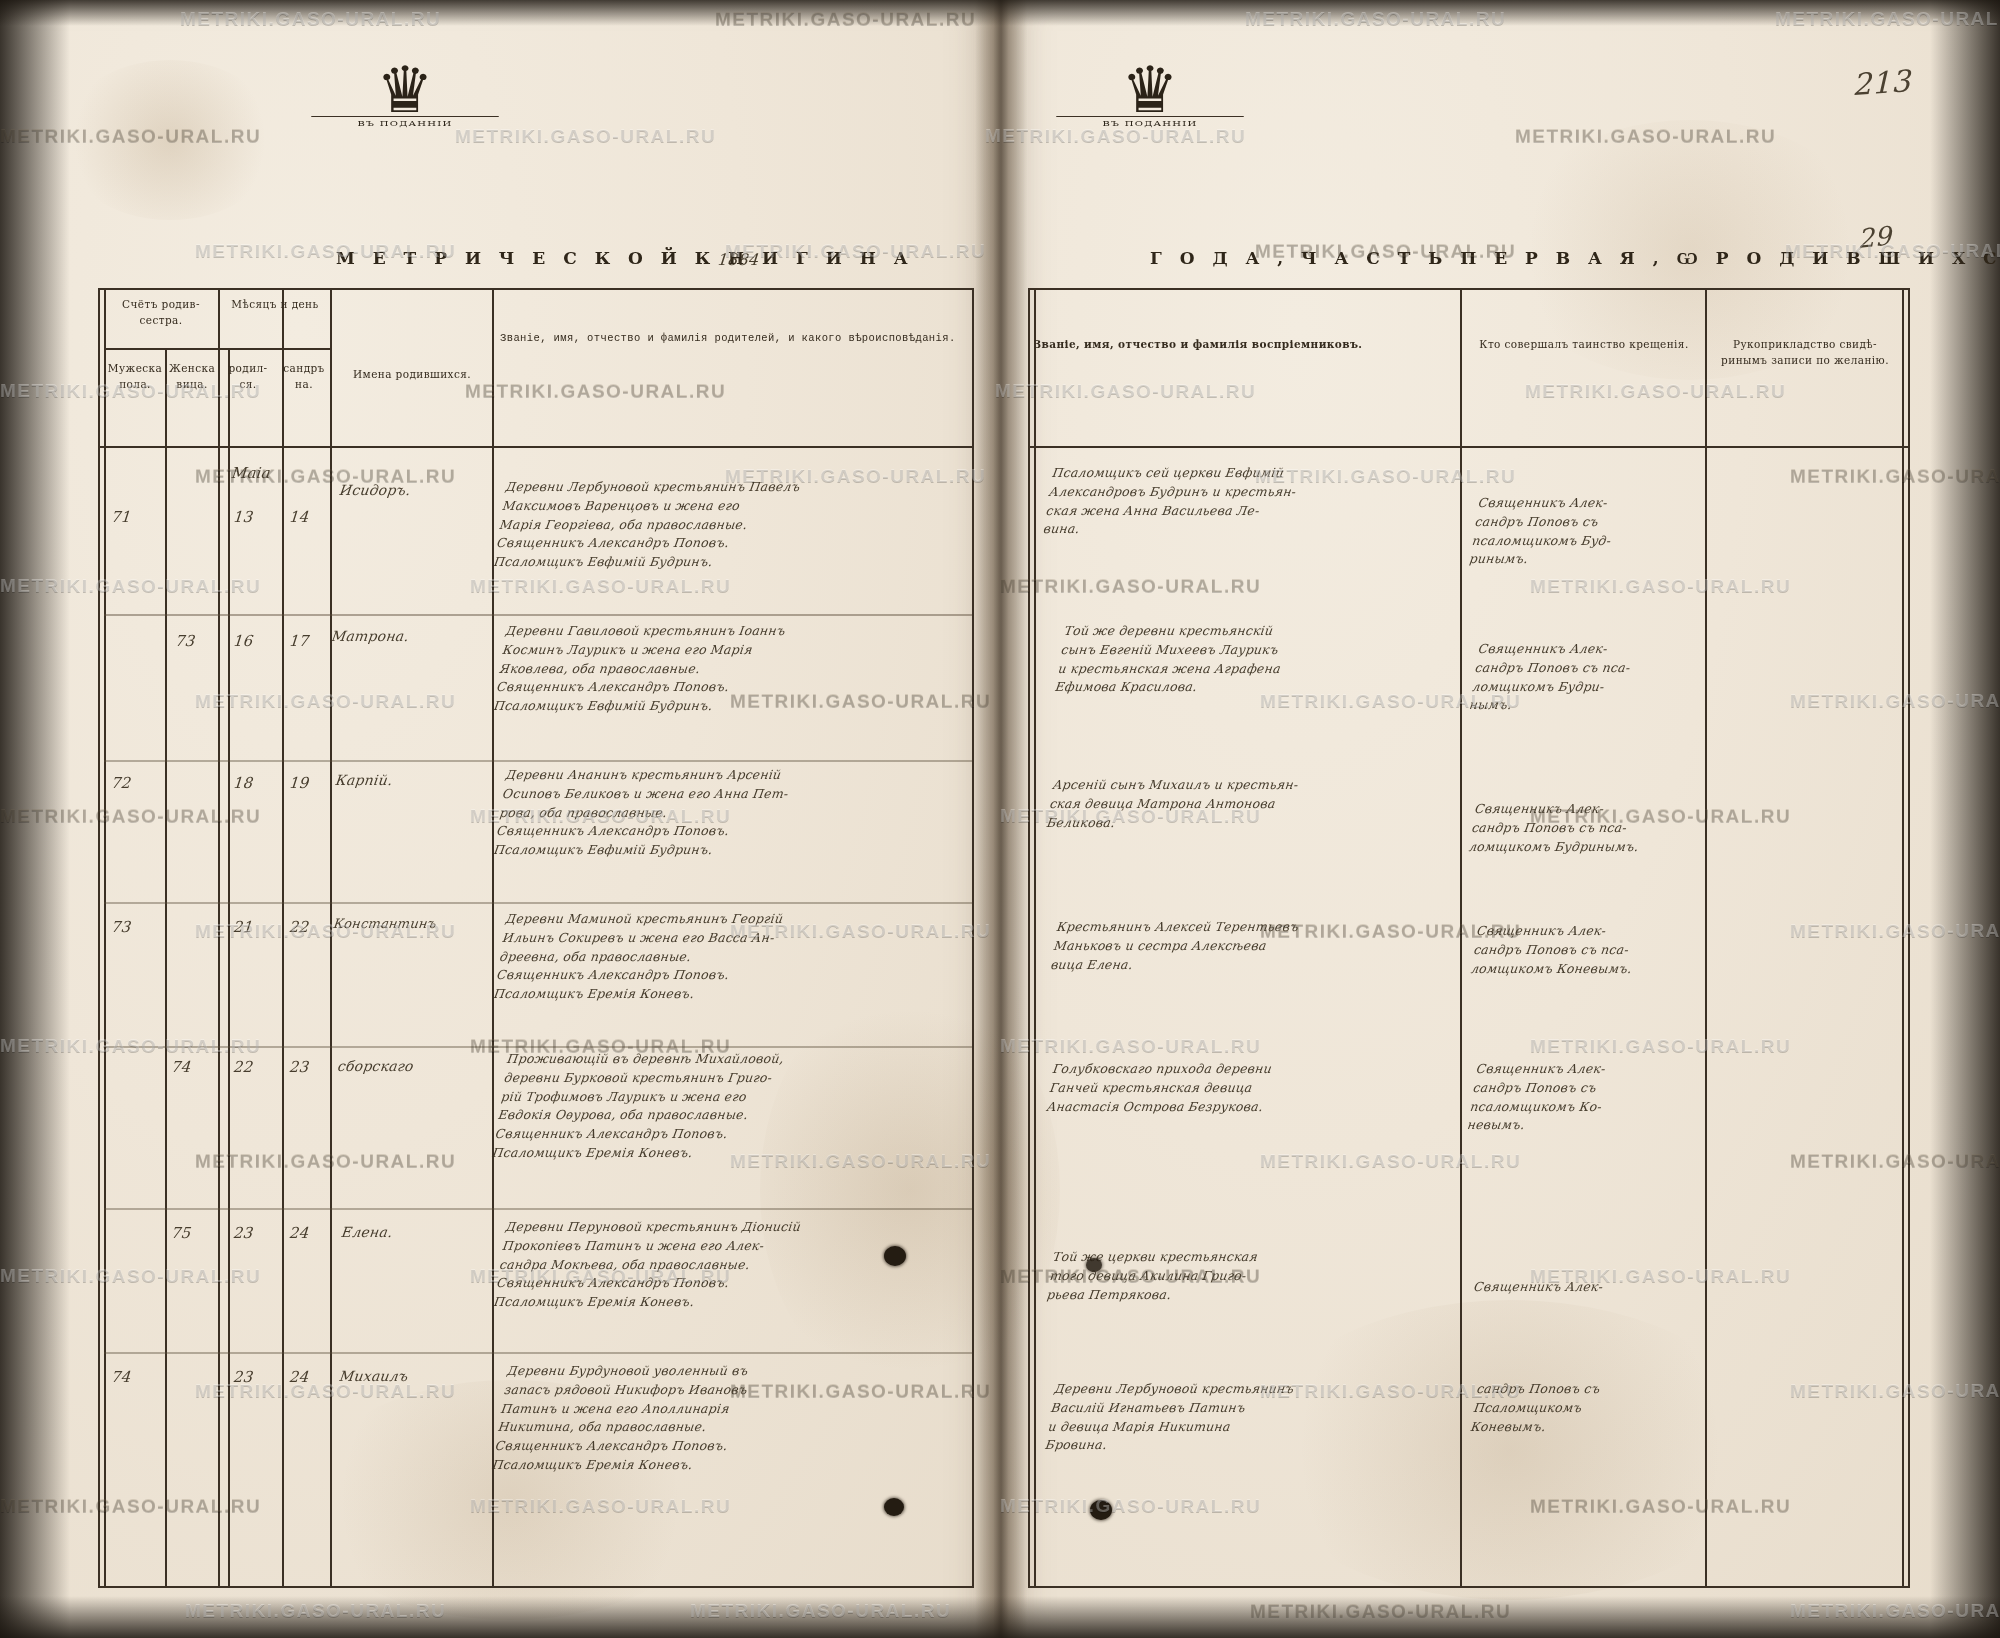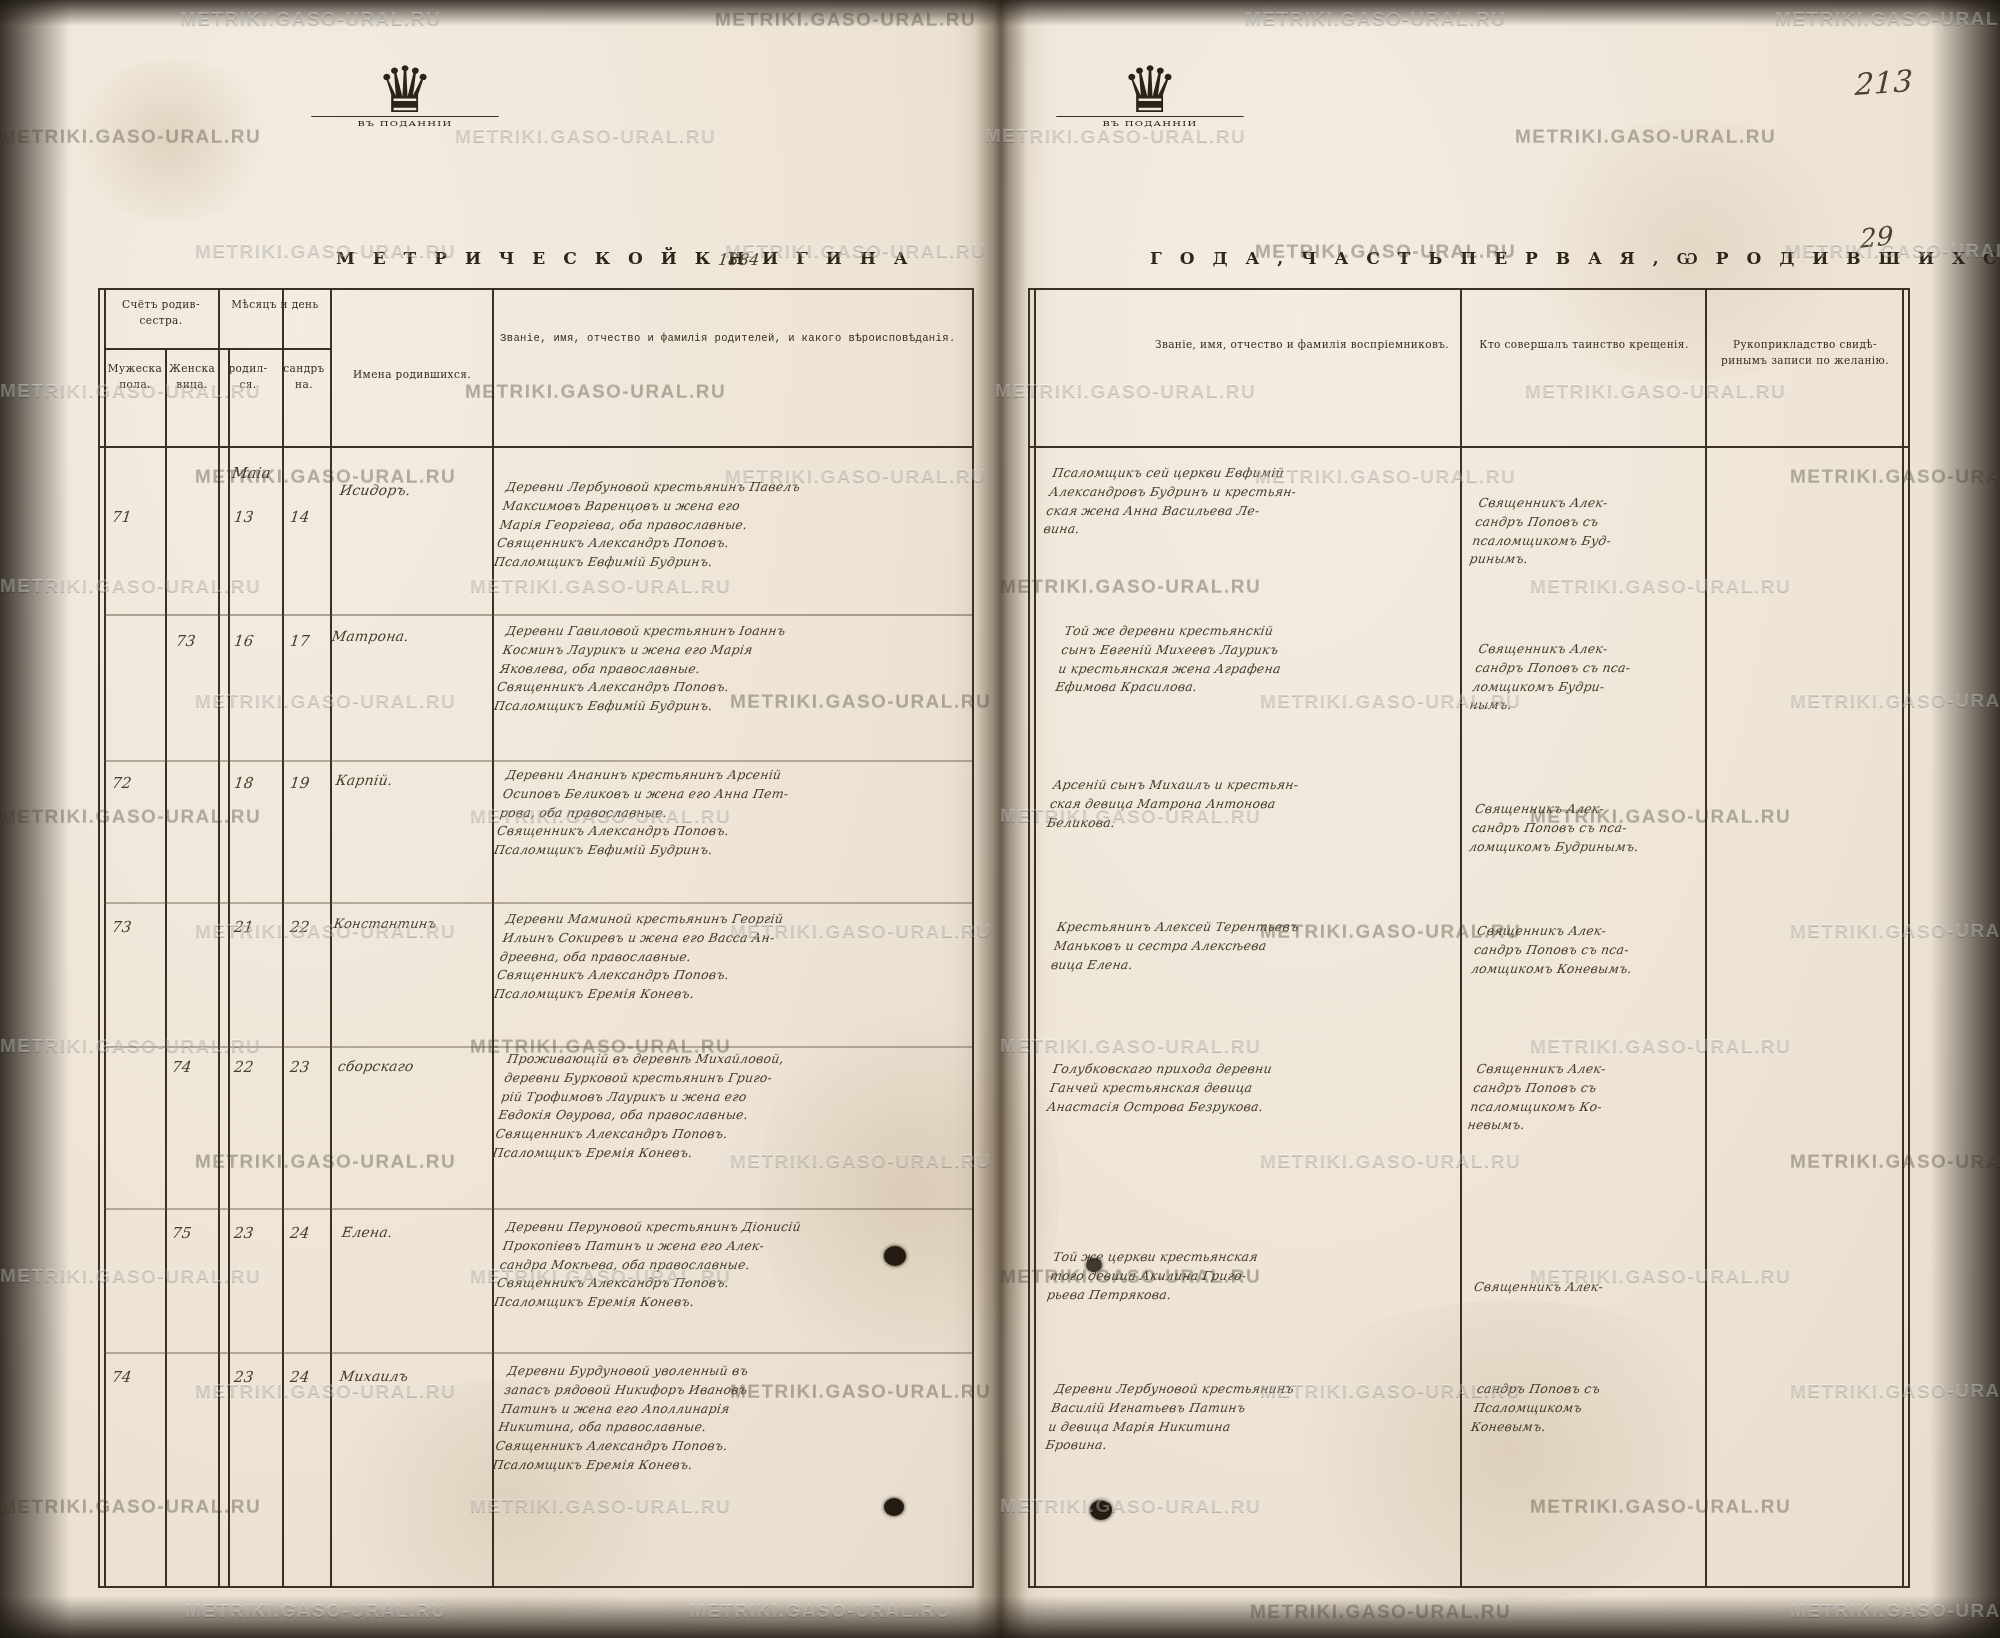--- a/index.html
+++ b/index.html
@@ -233,21 +233,21 @@
   <div class="colhead" style="left:220px; top:296px; width:110px;">Мѣсяцъ
 и день</div>
   <div class="colhead" style="left:220px; top:360px; width:56px;">родил-
 ся.</div>
   <div class="colhead" style="left:278px; top:360px; width:52px;">сандръ
 на.</div>
   <div class="colhead" style="left:332px; top:366px; width:160px;">Имена родившихся.</div>
   <div class="colhead" style="left:500px; top:330px; width:460px; text-align:left;font-family:Liberation Mono, monospace;">Званіе, имя, отчество и фамилія родителей, и какого
 вѣроисповѣданія.</div>
 
-  <div class="colhead" style="left:1112px; top:336px; width:380px;">Званіе, имя, отчество и фамилія
+  <div class="colhead" style="left:1008px; top:336px; width:380px;font-weight:bold;">Званіе, имя, отчество и фамилія
 воспріемниковъ.</div>
   <div class="colhead" style="left:1470px; top:336px; width:228px;">Кто совершалъ таинство
 крещенія.</div>
   <div class="colhead" style="left:1712px; top:336px; width:186px;">Рукоприкладство свидѣ-
 ринымъ записи по желанію.</div>
 
   <div class="hand num" style="left:232px; top:462px;">Маiа</div>
 
   <div class="hand num" style="left:112px; top:506px;">71</div>
   <div class="hand num" style="left:176px; top:506px;"></div>

